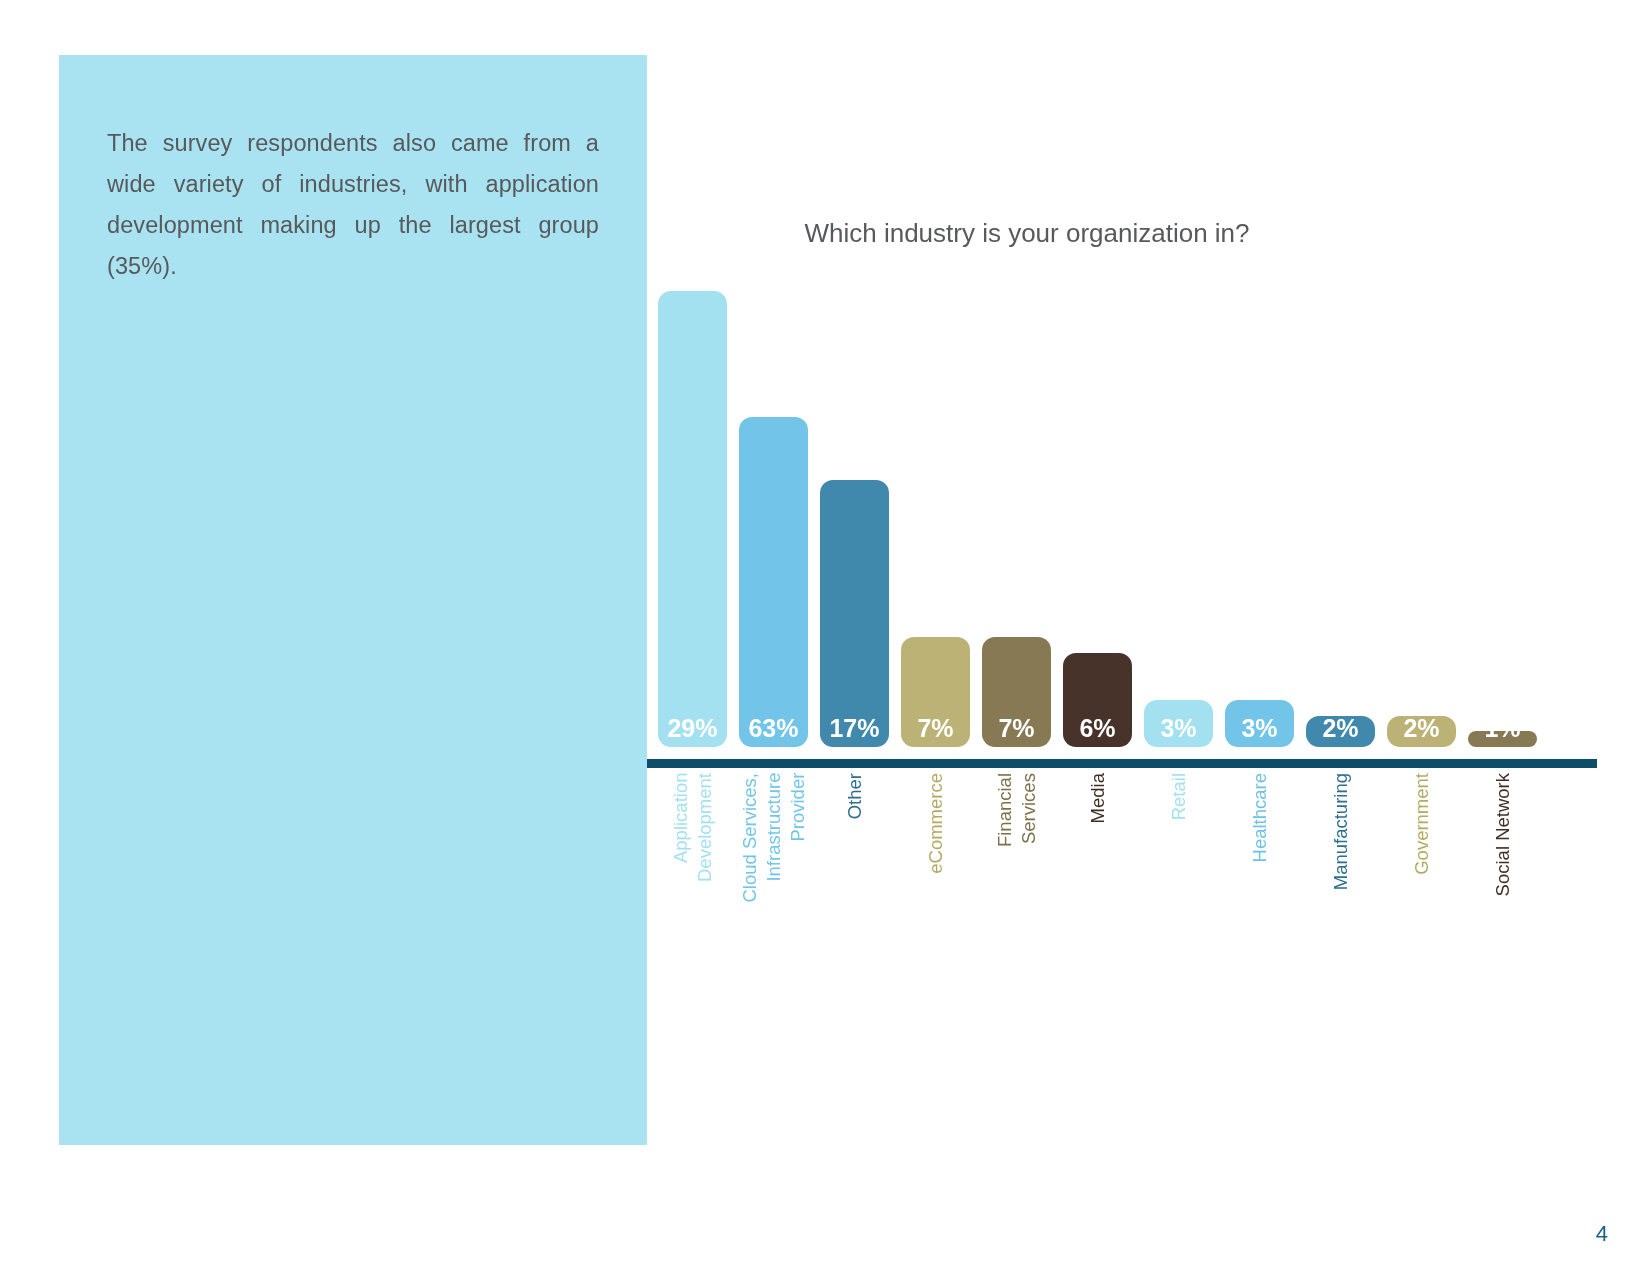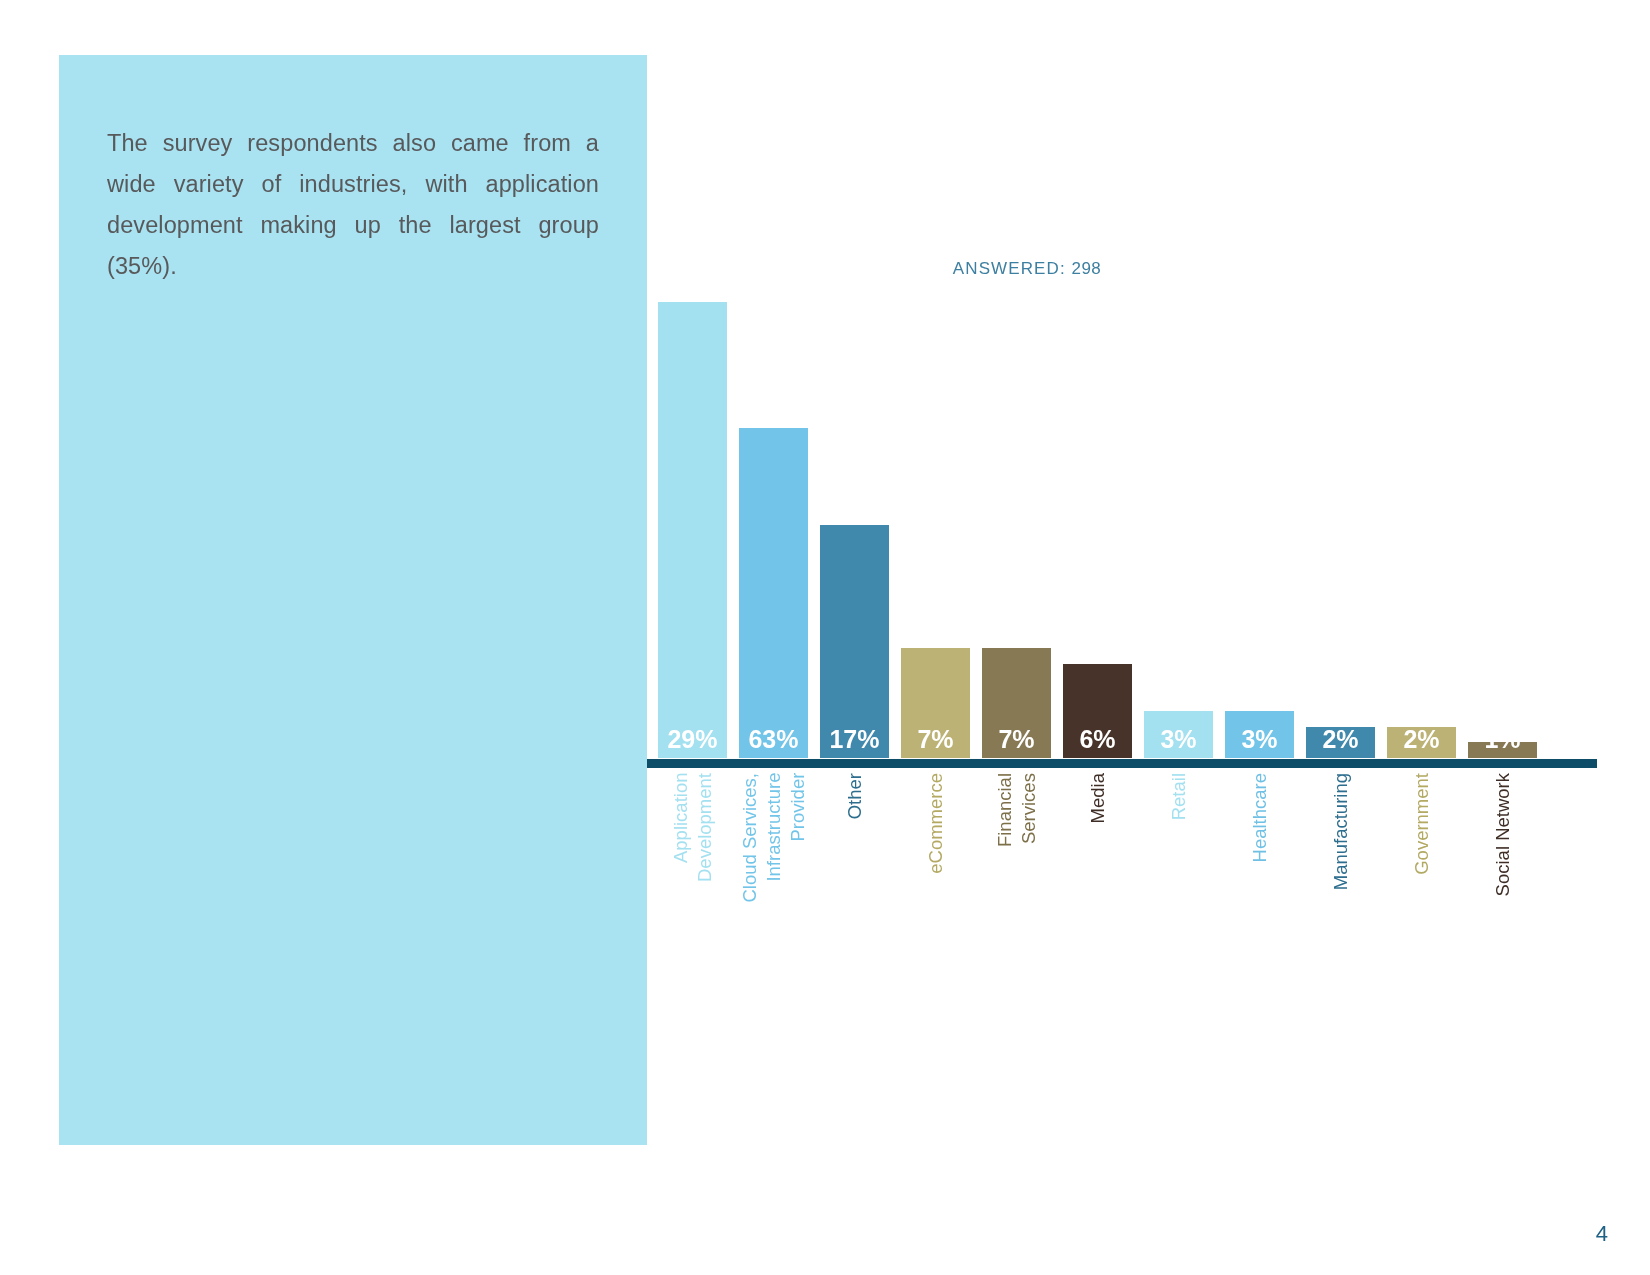--- a/index.html
+++ b/index.html
@@ -73,26 +73,27 @@
     width: 900px;
     height: 456px;
   }
   .bar-slot {
     position: absolute;
     bottom: 0;
     width: 69px;
   }
   .bar {
     position: absolute;
-    bottom: 1px;
+    bottom: 12px;
     left: 0;
     width: 100%;
     display: flex;
     align-items: flex-end;
     justify-content: center;
+    border-radius: 13px;
   }
   .bar-value {
     color: #ffffff;
     font-weight: bold;
     font-size: 25px;
     padding-bottom: 6px;
     line-height: 1;
     white-space: nowrap;
   }
 
@@ -142,39 +143,36 @@
 </style>
 </head>
 <body>
 
 <div id="callout-panel">
   <p id="callout-text">The survey respondents also came from a wide variety of industries, with application development making up the largest group (35%).</p>
 </div>
 
 <div id="chart-area">
 
-
-  <div id="chart-answered">
-    <span>ANSWERED:</span>
-    <span id="answered-count">298</span>
-  </div>
+  <div id="chart-title">Which industry is your organization in?</div>
+
 
   <div id="plot">
       <div class="bar-slot" style="left: 11px;">
         <div class="bar" style="height: 456px; background: rgb(163, 224, 240);">
           <span class="bar-value">29%</span>
         </div>
       </div>
       <div class="bar-slot" style="left: 92px;">
         <div class="bar" style="height: 330px; background: rgb(114, 197, 232);">
           <span class="bar-value">63%</span>
         </div>
       </div>
       <div class="bar-slot" style="left: 173px;">
-        <div class="bar" style="height: 233px; background: rgb(64, 137, 172);">
+        <div class="bar" style="height: 267px; background: rgb(64, 137, 172);">
           <span class="bar-value">17%</span>
         </div>
       </div>
       <div class="bar-slot" style="left: 254px;">
         <div class="bar" style="height: 110px; background: rgb(188, 178, 118);">
           <span class="bar-value">7%</span>
         </div>
       </div>
       <div class="bar-slot" style="left: 335px;">
         <div class="bar" style="height: 110px; background: rgb(135, 121, 83);">

